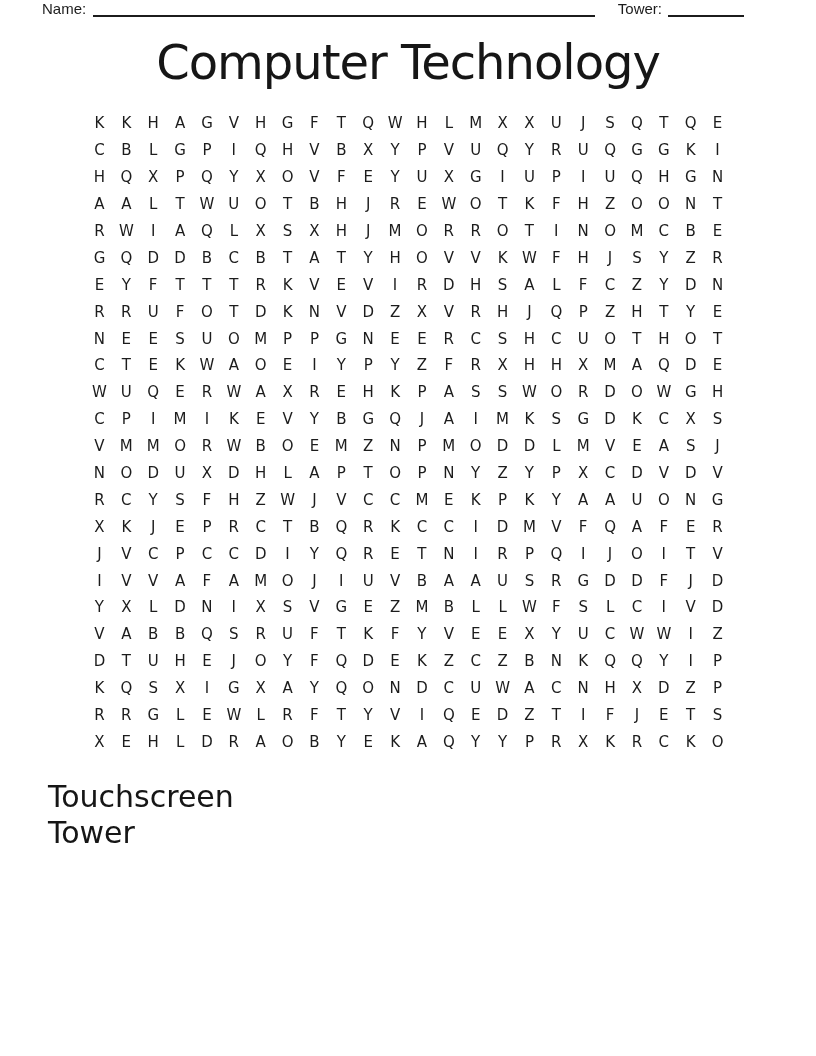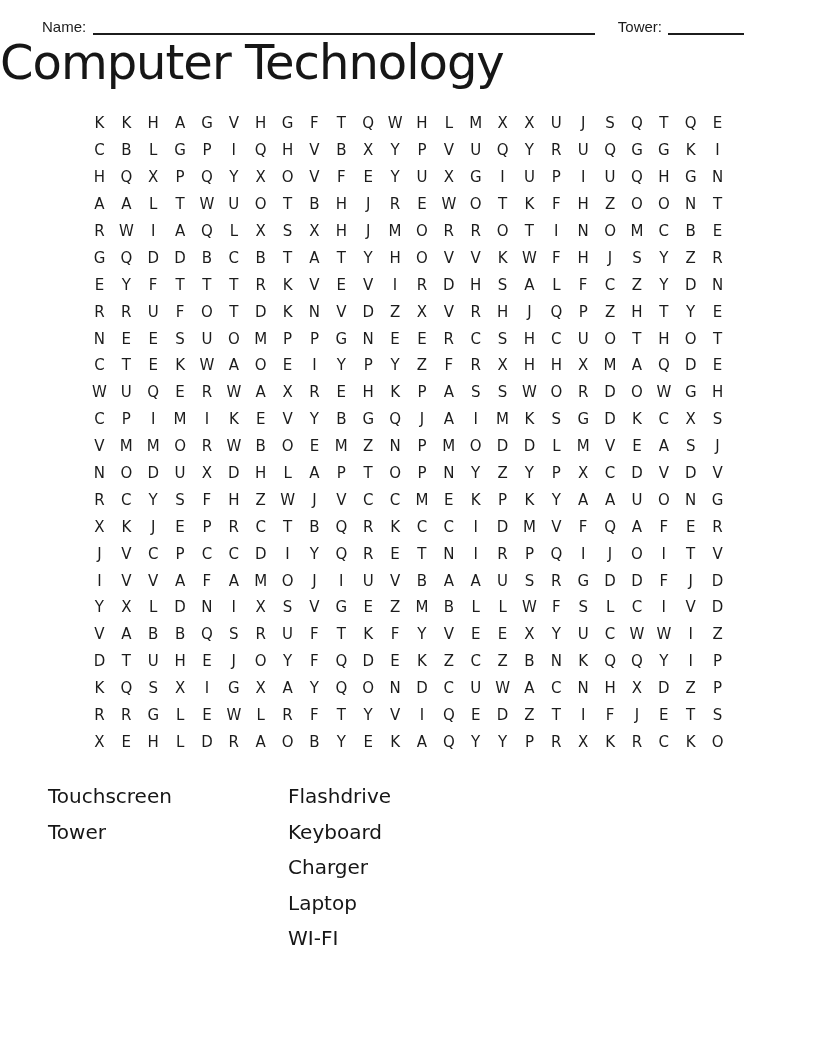--- a/index.html
+++ b/index.html
@@ -12,21 +12,21 @@
     color: #1a1a1a;
     overflow: hidden;
   }
 
   
   .header {
     position: absolute;
     top: 1px;
     left: 42px;
     right: 72px;
-    height: 34px;
+    height: 16px;
     display: flex;
     align-items: flex-end;
     font-family: "Liberation Sans", sans-serif;
     font-size: 15px;
     color: #1c1c1c;
   }
   .hlabel { line-height: 17px; white-space: nowrap; }
   .blank-line {
     border-bottom: 2px solid #1c1c1c;
     height: 15px;
@@ -34,21 +34,21 @@
   }
   .name-line { flex: 1; margin-left: 7px; margin-right: 23px; }
   .date-line { width: 76px; margin-left: 6px; }
 
   
   .title {
     position: absolute;
     top: 32px;
     left: 0;
     width: 816px;
-    text-align: left;
+    text-align: center;
     font-family: "DejaVu Sans", sans-serif;
     font-size: 48px;
     font-weight: 500;
     line-height: 60px;
     letter-spacing: -1px;
     color: #161616;
   }
 
   
   .grid {
@@ -74,21 +74,21 @@
   
   .words {
     position: absolute;
     top: 779px;
     left: 48px;
     width: 720px;
     display: flex;
   }
   .word-col { width: 240px; }
   .word {
-    font-size: 20px;
+    font-size: 30px;
     font-weight: 500;
     line-height: 35.6px;
     color: #161616;
     white-space: nowrap;
   }
 </style>
 </head>
 <body>
 
 <div class="header">
@@ -677,20 +677,13 @@
     <span class="cell">C</span>
     <span class="cell">K</span>
     <span class="cell">O</span>
   </div>
 
 <div class="words" id="word-list">
     <div class="word-col">
       <div class="word">Touchscreen</div>
       <div class="word">Tower</div>
     </div>
-    <div class="word-col">
-      <div class="word">Flashdrive</div>
-      <div class="word">Keyboard</div>
-      <div class="word">Charger</div>
-      <div class="word">Laptop</div>
-      <div class="word">WI-FI</div>
-    </div>
   </div>
 
 </body></html>

